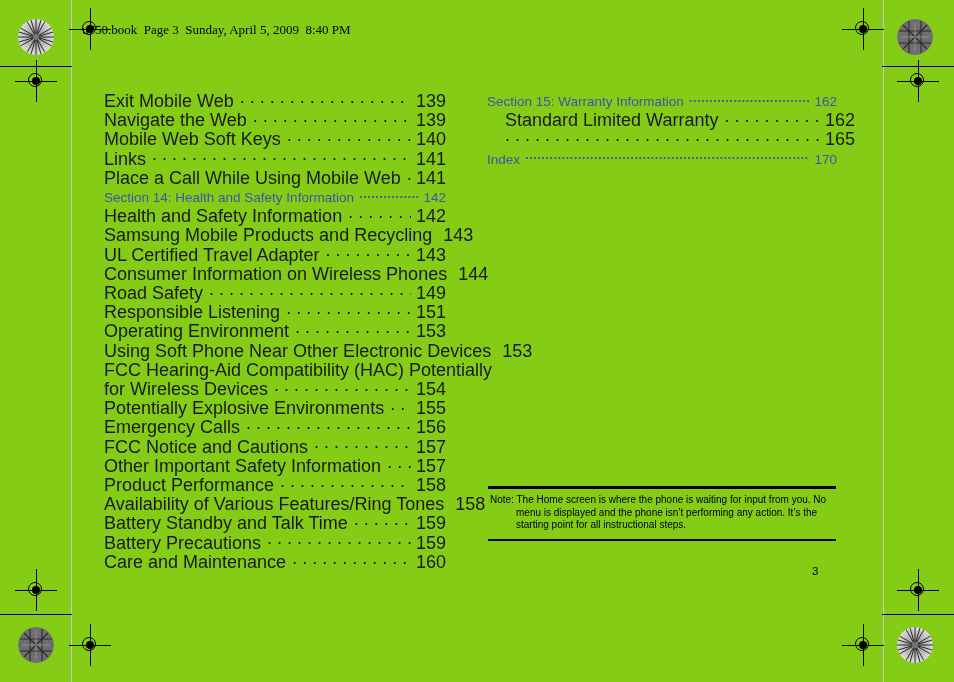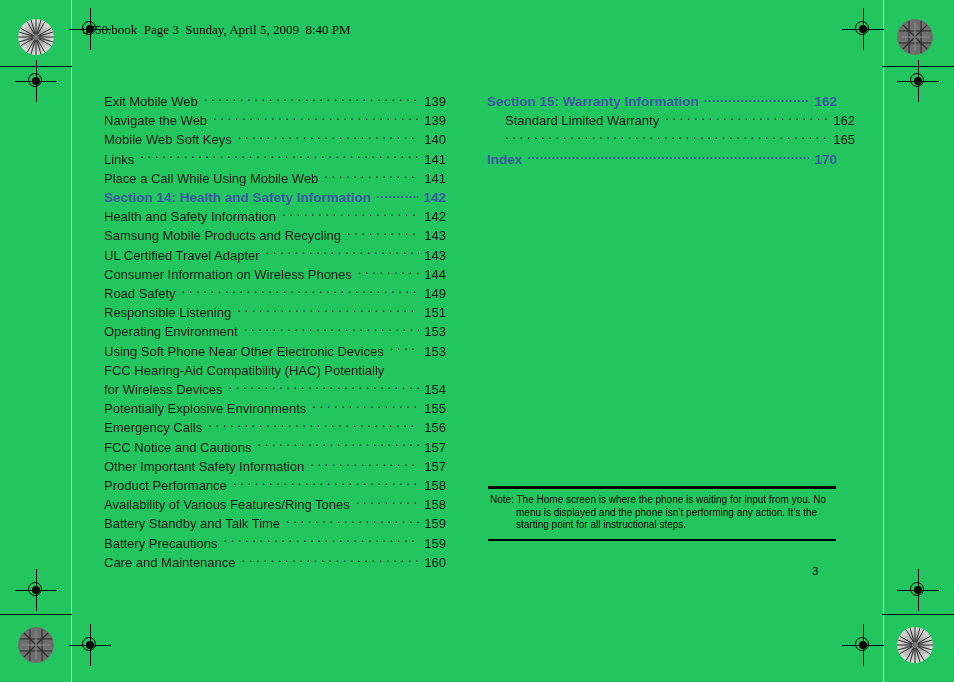--- a/index.html
+++ b/index.html
@@ -8,21 +8,21 @@
     background: #ffffff;
   }
   body {
     font-family: "Liberation Sans", sans-serif;
     -webkit-font-smoothing: antialiased;
   }
   #page {
     position: relative;
     width: 954px;
     height: 682px;
-    background: #22c55e;
+    background: #84cc16;
     overflow: hidden;
   }
 
   
   .trimline-v {
     position: absolute;
     width: 1px;
     background: #c9c9c9;
   }
   .trimline-h {
@@ -100,21 +100,21 @@
     display: flex;
     align-items: baseline;
     width: 100%;
     line-height: 19.2px;
     white-space: nowrap;
   }
 
   
   .toc-row.section {
     color: #3f55a5;
-    font-weight: bold;
+    font-weight: normal;
     font-size: 13.5px;
   }
   .toc-row.section .label { padding-right: 5px; }
   .toc-row.section .leader {
     flex: 1 1 auto;
     overflow: hidden;
     height: 13px;
     position: relative;
   }
   .toc-row.section .leader::before {
@@ -128,21 +128,21 @@
   }
   .toc-row.section .page {
     padding-left: 2px;
     text-align: right;
     min-width: 26px;
   }
 
   
   .toc-row.entry {
     color: #1a1a1a;
-    font-size: 13px;
+    font-size: 18px;
   }
   .toc-row.entry .label { padding-right: 6px; }
   .toc-row.entry .leader {
     flex: 1 1 auto;
     overflow: hidden;
     height: 12px;
     position: relative;
   }
   .toc-row.entry .leader::before {
     content: ". . . . . . . . . . . . . . . . . . . . . . . . . . . . . . . . . . . . . . . . . . . . . . . . . . . . . . . . . . . . . .";

